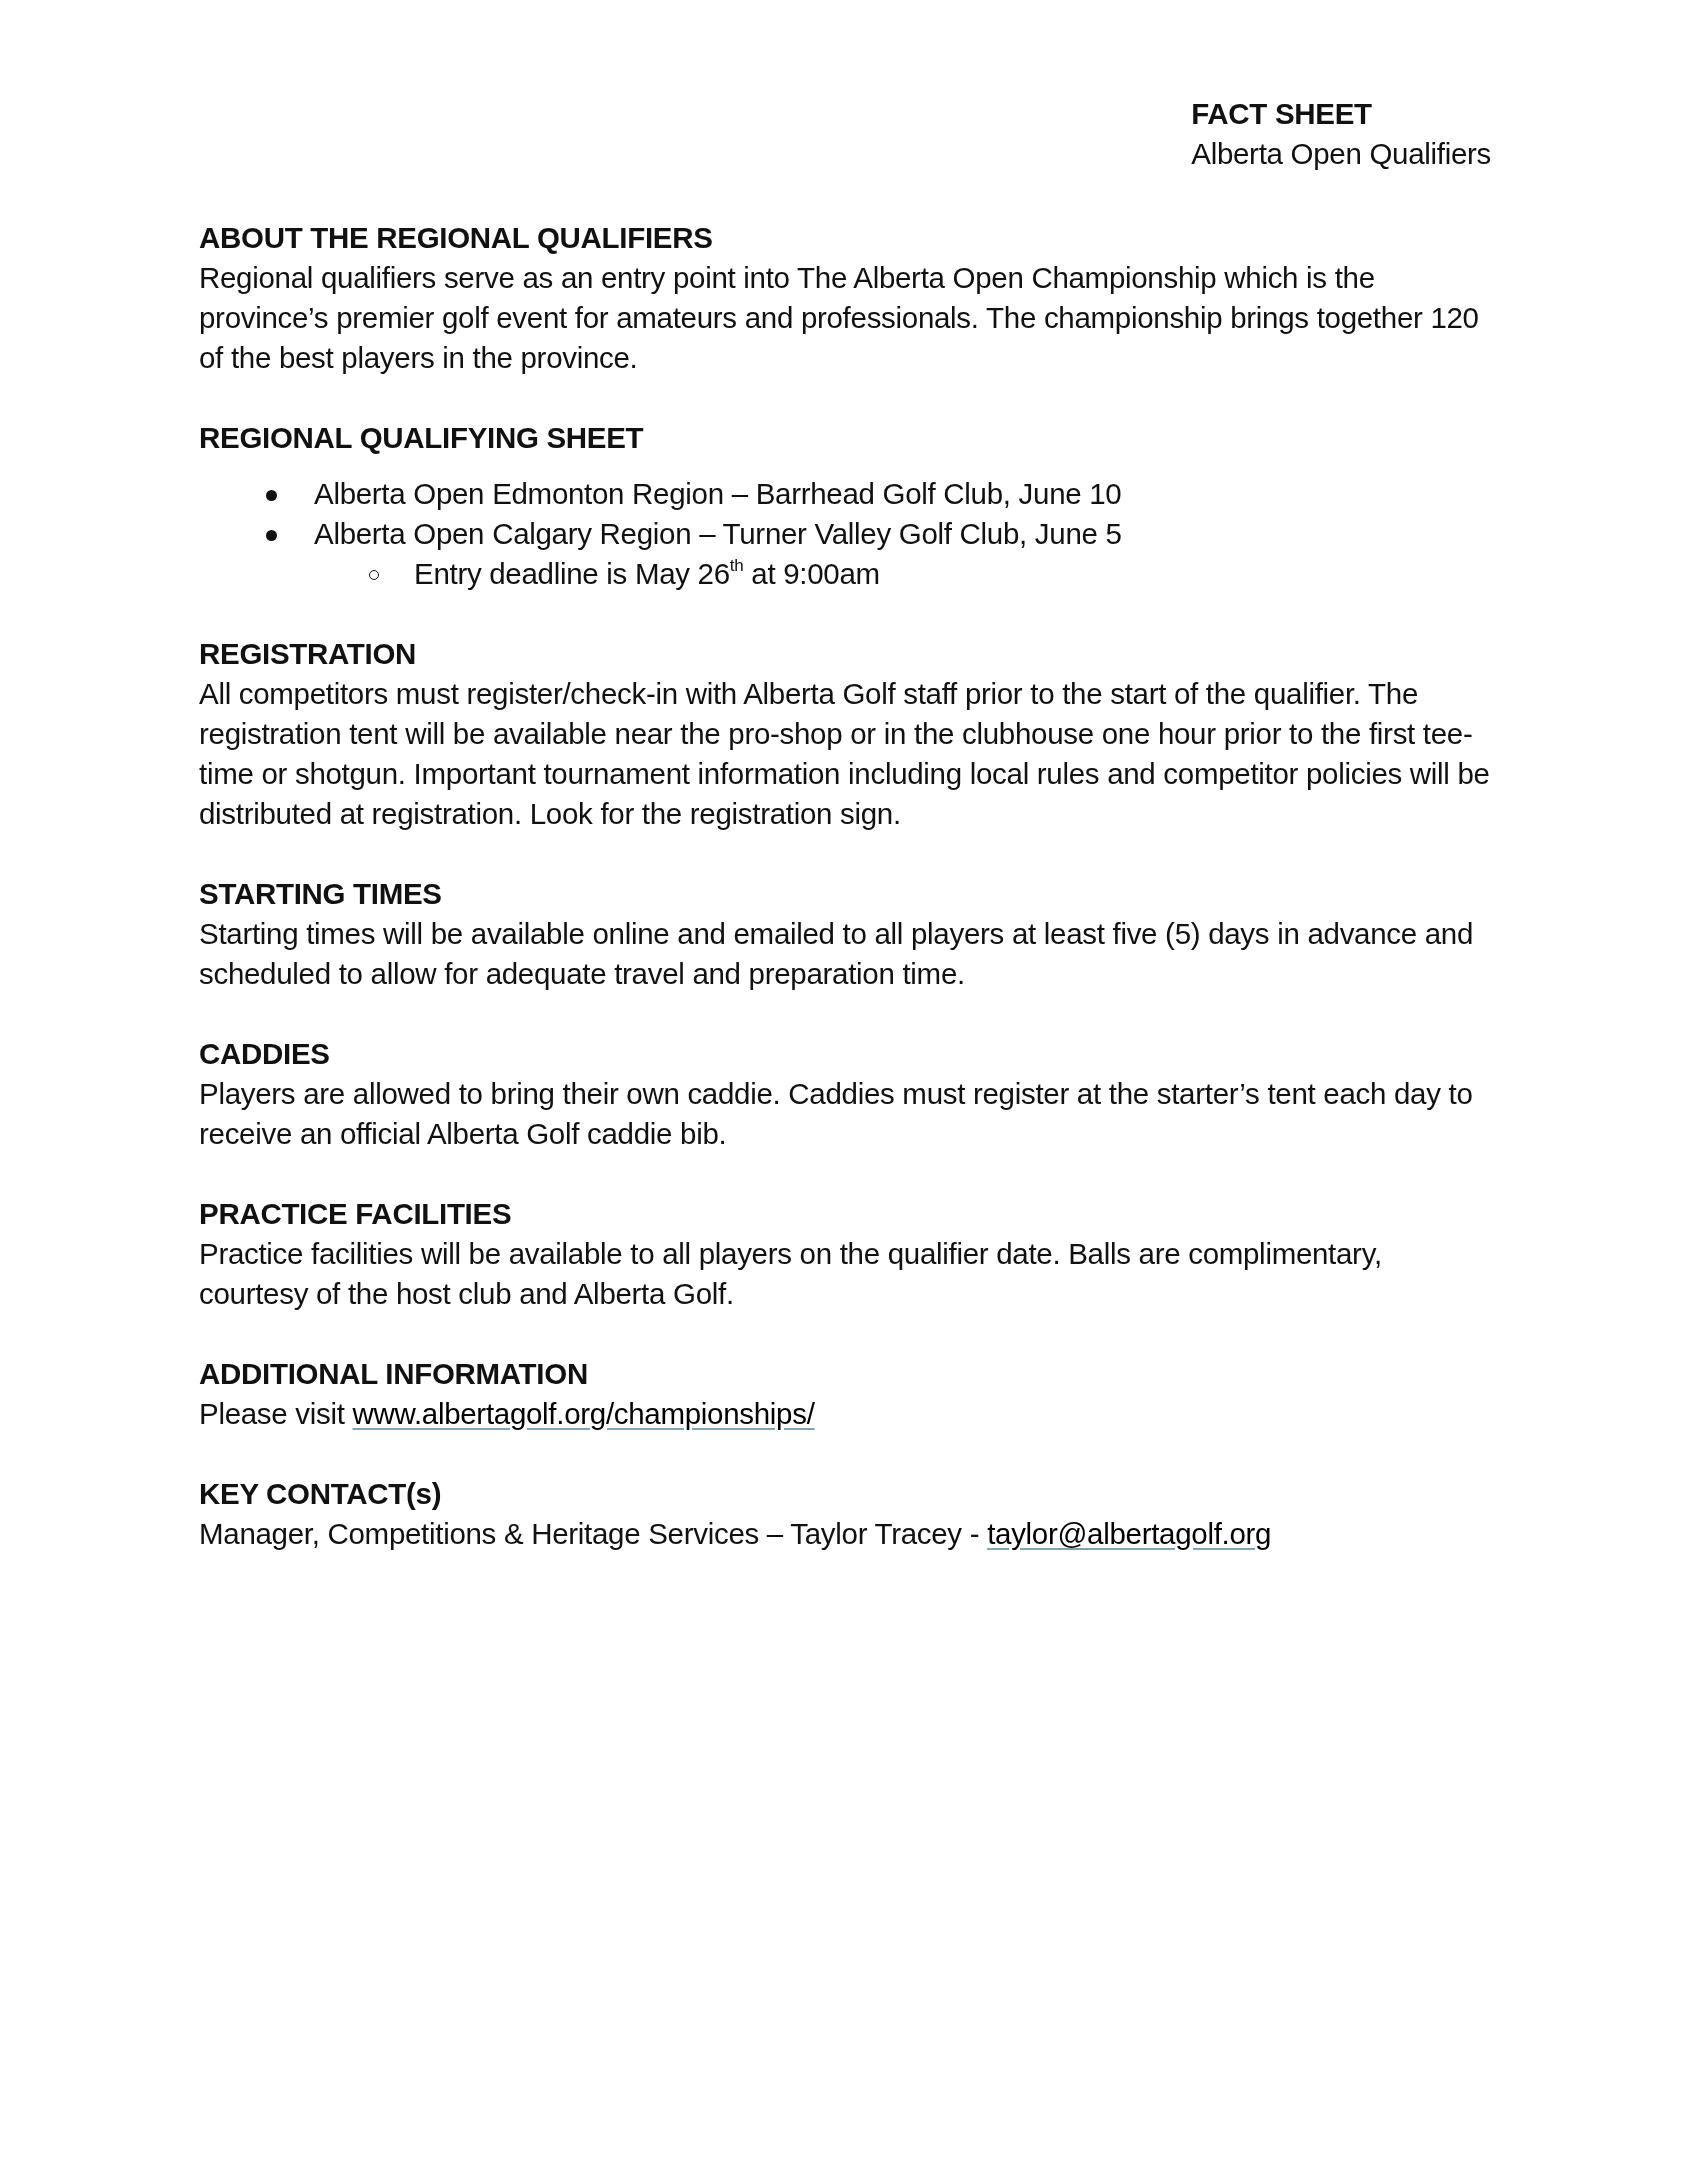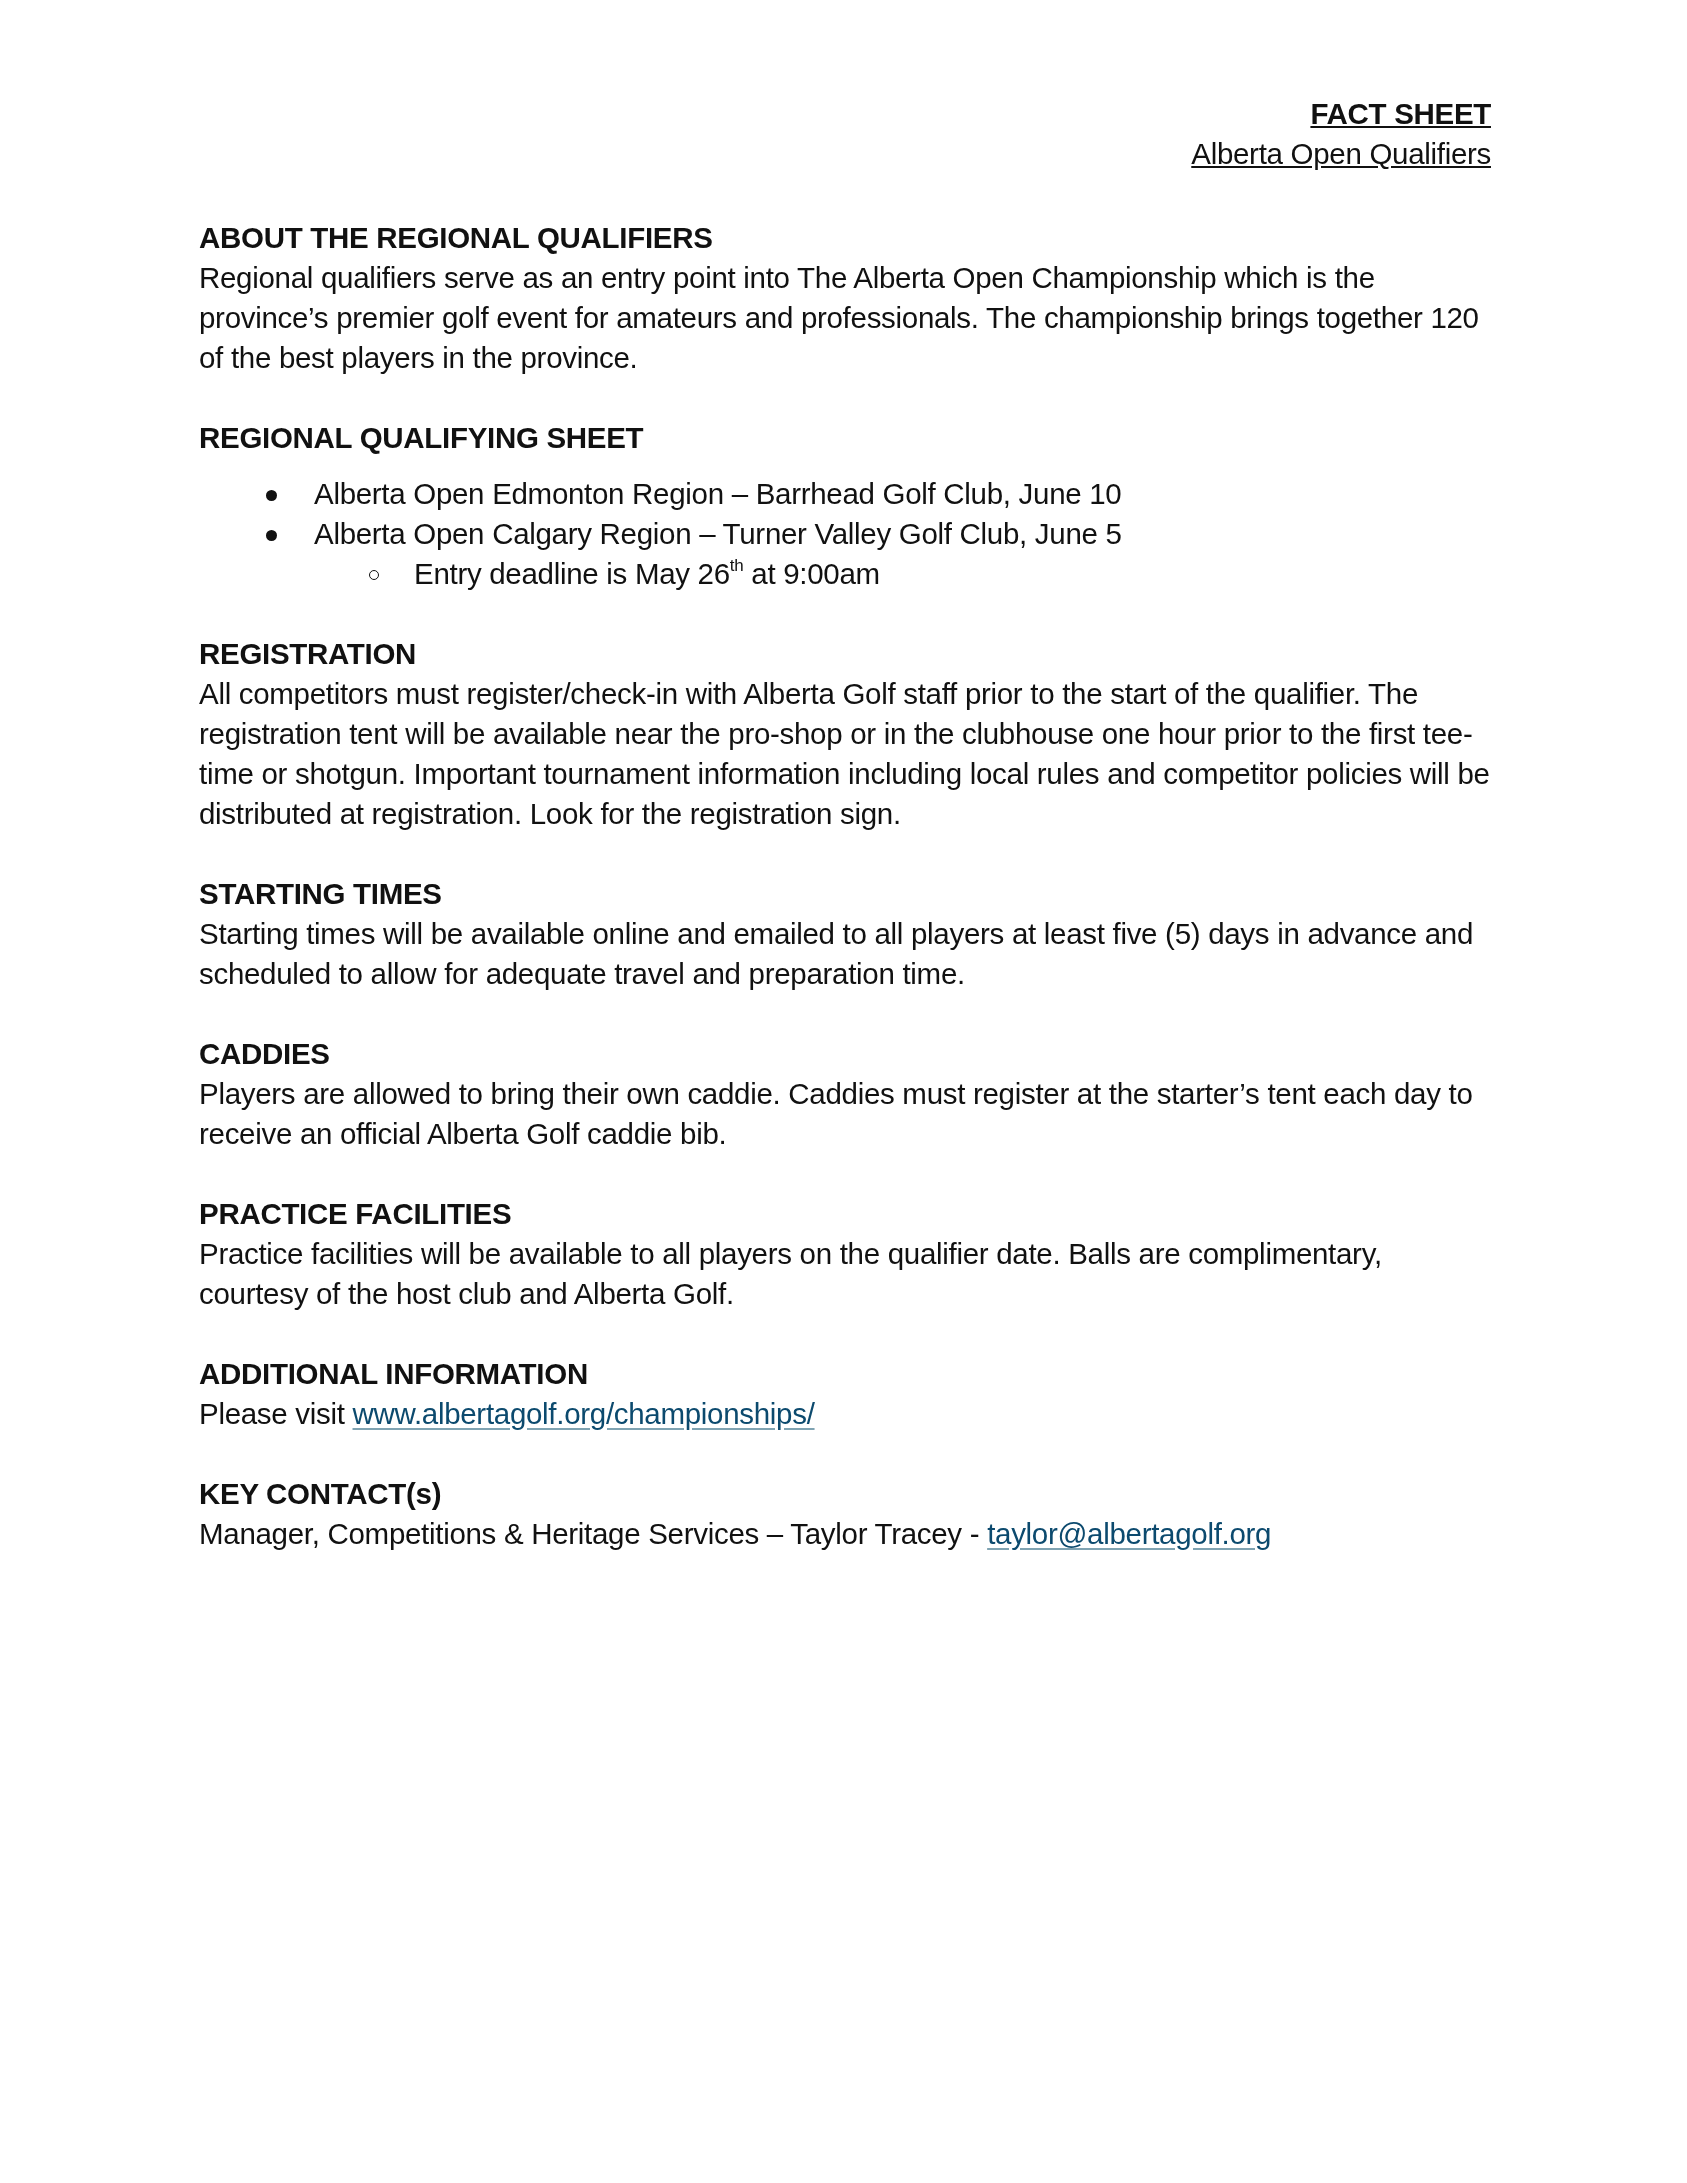--- a/index.html
+++ b/index.html
@@ -1,34 +1,34 @@
 <!DOCTYPE html>
 <html style="font-size:13.5px"><head>
 <meta charset="utf-8">
 <style>
   html, body { margin: 0; padding: 0; background: #ffffff; }
   body {
     width: 1687px; height: 2183px; position: relative; overflow: hidden;
     font-family: "Liberation Sans", sans-serif; color: #111111;
   }
   .page { position: absolute; left: 0; top: 0; width: 1687px; height: 2183px; }
-  .header-block { position: absolute; right: 196px; top: 94px; text-align: right; text-decoration: underline; }
+  .header-block { position: absolute; right: 196px; top: 94px; text-align: left; }
   .doc-title { font-weight: bold; font-size: 29.5px; line-height: 40px; letter-spacing: -0.3px; }
   .doc-subtitle { font-size: 29.5px; line-height: 40px; letter-spacing: -0.3px; }
   .content { position: absolute; left: 199px; top: 218px; width: 1299px; }
   .section { margin: 0 0 40px 0; }
   .section-heading { font-weight: bold; font-size: 29.5px; line-height: 40px; letter-spacing: -0.3px; margin: 0; }
   .section-body { font-size: 29.5px; line-height: 40px; letter-spacing: -0.3px; margin: 0; }
   ul.sites { list-style: none; margin: 16px; padding: 0; }
   .site-item { position: relative; font-size: 29.5px; line-height: 40px; padding-left: 99px; letter-spacing: -0.3px; }
   .bullet-disc { position: absolute; left: 51px; top: 16px; width: 11px; height: 11px; border-radius: 50%; background: #111; }
   .sub-item { position: relative; font-size: 29.5px; line-height: 40px; padding-left: 199px; letter-spacing: -0.3px; }
   .bullet-circle { position: absolute; left: 154px; top: 16px; width: 10px; height: 10px; border-radius: 50%; border: 1.7px solid #111; box-sizing: border-box; }
   sup { font-size: 17px; line-height: 0; position: relative; top: -2.5px; vertical-align: super; }
-  a.link { color: #0c4a6e; text-decoration: underline; text-decoration-color: #7fa3b2; text-underline-offset: 4.2px; }
+  a.link { color: #000000; text-decoration: underline; text-decoration-color: #7fa3b2; text-underline-offset: 4.2px; }
 </style>
 </head>
 <body>
 
 <div class="page">
 
   <div class="header-block">
     <div class="doc-title">FACT SHEET</div>
     <div class="doc-subtitle">Alberta Open Qualifiers</div>
   </div>

